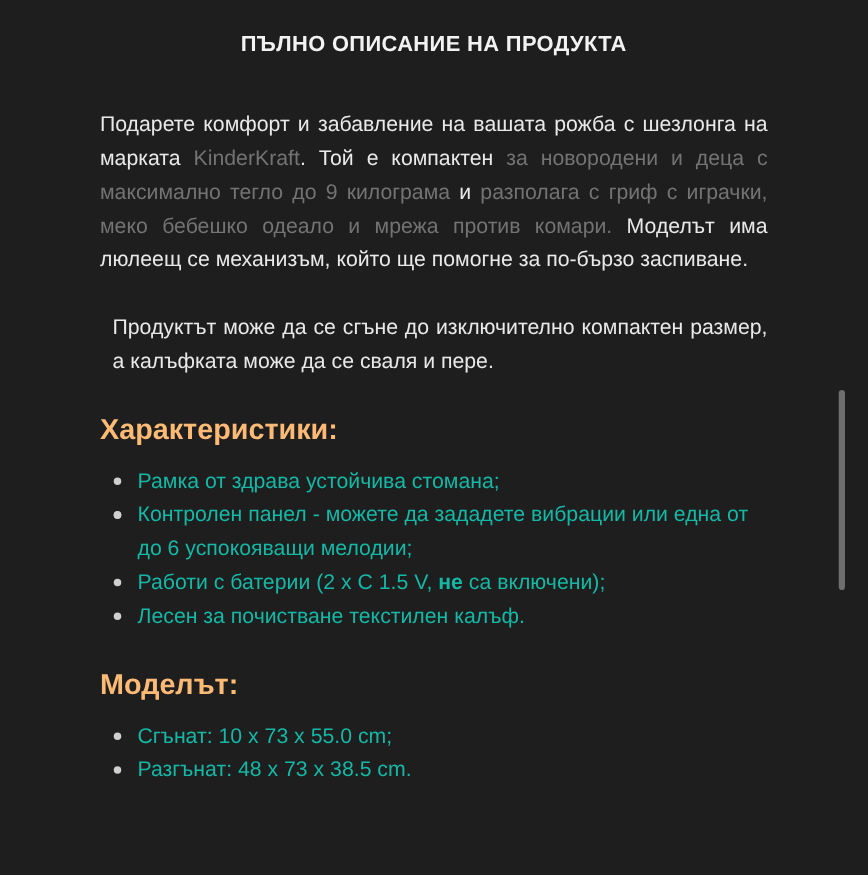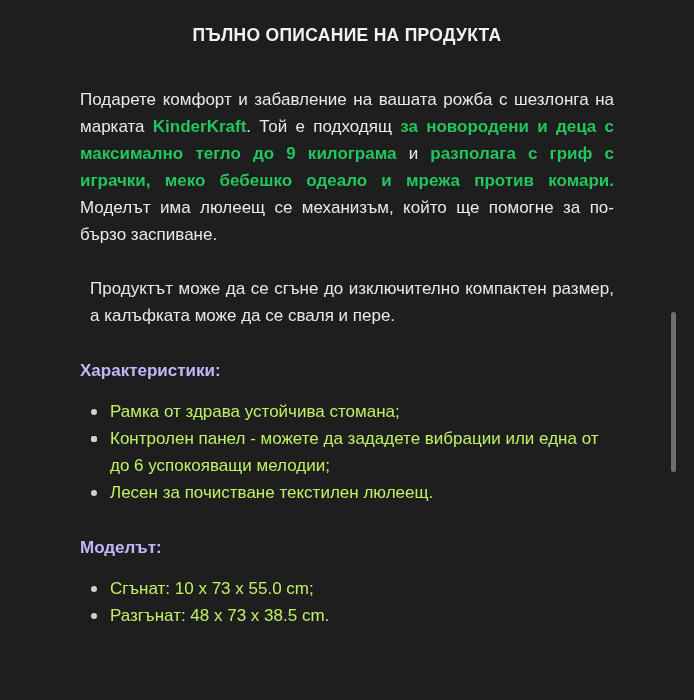--- a/index.html
+++ b/index.html
@@ -48,44 +48,44 @@
     text-align: justify;
     text-justify: inter-word;
     font-size: 17px;
     line-height: 27px;
     color: #e9e9e9;
     margin: 0;
   }
 
   p.para + p.para { margin-top: 27px; margin-left: 10px; }
 
-  p.para b, .bold { font-weight: bold; color: #22c55e; }
+  p.para b, .bold { font-weight: normal; color: #737373; }
 
   
   h2.section-heading {
-    font-size: 17px;
+    font-size: 23px;
     line-height: 27px;
     font-weight: bold;
-    color: #c4b5fd;
+    color: #fdba74;
     margin-top: 28px;
     margin-bottom: 0;
   }
 
   
   ul.bullets {
     list-style: none;
     margin-top: 14px;
     padding-left: 30px;
   }
 
   ul.bullets li {
     position: relative;
     font-size: 17px;
     line-height: 27px;
-    color: #bef264;
+    color: #14b8a6;
     padding-left: 0;
   }
 
   ul.bullets li .marker {
     position: absolute;
     left: -19px;
     top: 11px;
     width: 6px;
     height: 6px;
     border-radius: 50%;
@@ -114,41 +114,44 @@
 </style>
 </head>
 <body>
 
 <div class="page">
 
   <div class="doc-title">ПЪЛНО ОПИСАНИЕ НА ПРОДУКТА</div>
 
   <div class="content">
 
-    <p class="para"><span>Подарете комфорт и забавление на вашата рожба с шезлонга на марката </span><b>KinderKraft</b><span>. Той е подходящ </span><b>за новородени и деца с максимално тегло до 9 килограма</b><span> и </span><b>разполага с гриф с играчки, меко бебешко одеало и мрежа против комари.</b><span> Моделът има люлеещ се механизъм, който ще помогне за по-бързо заспиване.</span></p>
+    <p class="para"><span>Подарете комфорт и забавление на вашата рожба с шезлонга на марката </span><b>KinderKraft</b><span>. Той е компактен </span><b>за новородени и деца с максимално тегло до 9 килограма</b><span> и </span><b>разполага с гриф с играчки, меко бебешко одеало и мрежа против комари.</b><span> Моделът има люлеещ се механизъм, който ще помогне за по-бързо заспиване.</span></p>
 
     <p class="para">Продуктът може да се сгъне до изключително компактен размер, а калъфката може да се сваля и пере.</p>
 
     <h2 class="section-heading">Характеристики:</h2>
 
     <ul class="bullets">
       <li>
         <span class="marker"></span><span>Рамка от здрава устойчива стомана;</span>
       </li>
       <li>
         <span class="marker"></span>
       </li>
       <li>
         <span class="marker"></span>
       </li>
       <li>
         <span class="marker"></span><span>Контролен панел - можете да зададете вибрации или една от до 6 успокояващи мелодии;</span>
       </li>
       <li>
-        <span class="marker"></span><span>Лесен за почистване текстилен люлеещ.</span>
+        <span class="marker"></span><span>Работи с батерии (2 x C 1.5 V, </span><b>не</b><span> са включени);</span>
+      </li>
+      <li>
+        <span class="marker"></span><span>Лесен за почистване текстилен калъф.</span>
       </li>
     </ul>
 
     <h2 class="section-heading">Моделът:</h2>
 
     <ul class="bullets">
       <li>
         <span class="marker"></span><span>Сгънат: 10 x 73 x 55.0 cm;</span>
       </li>
       <li>

